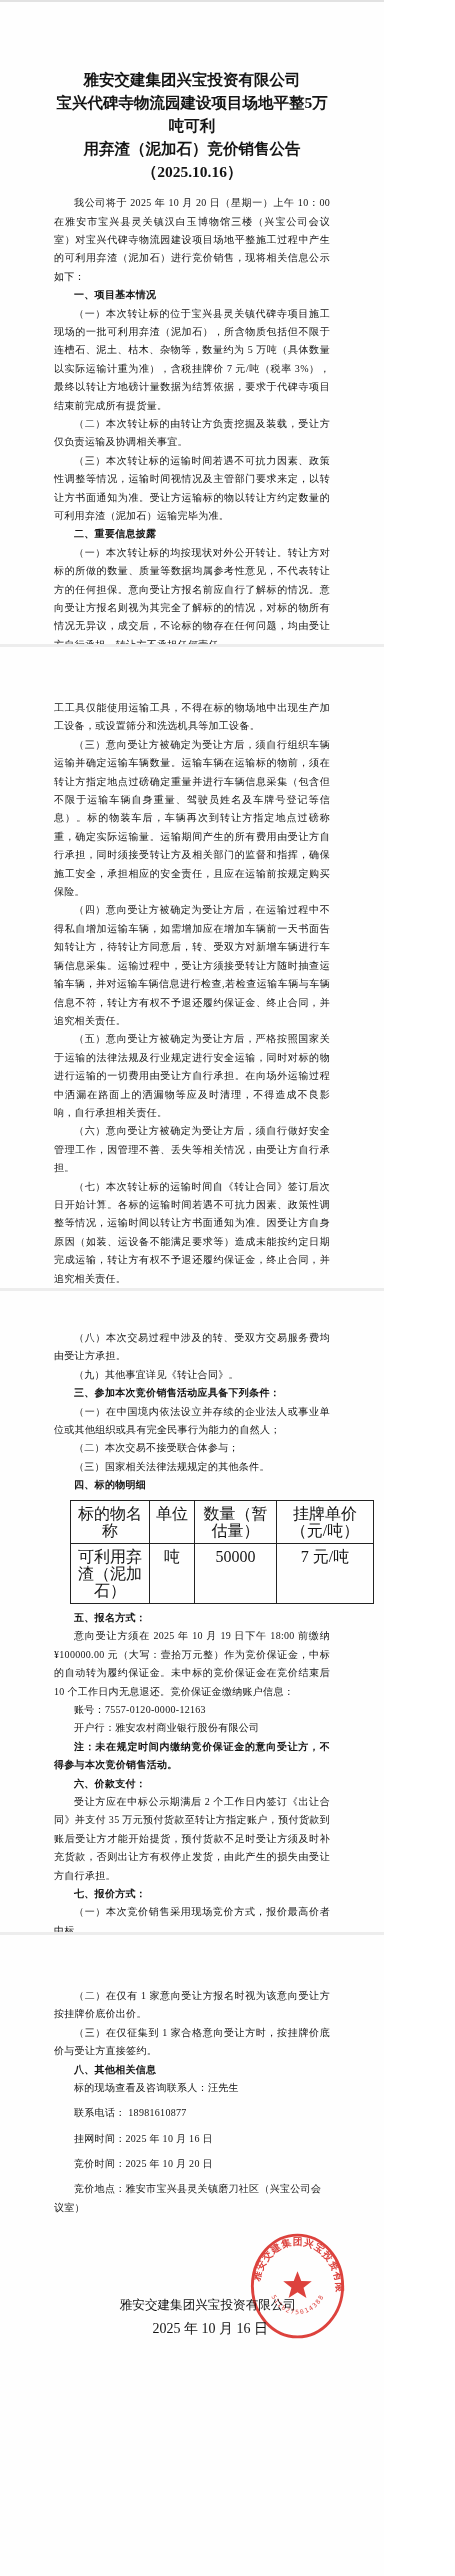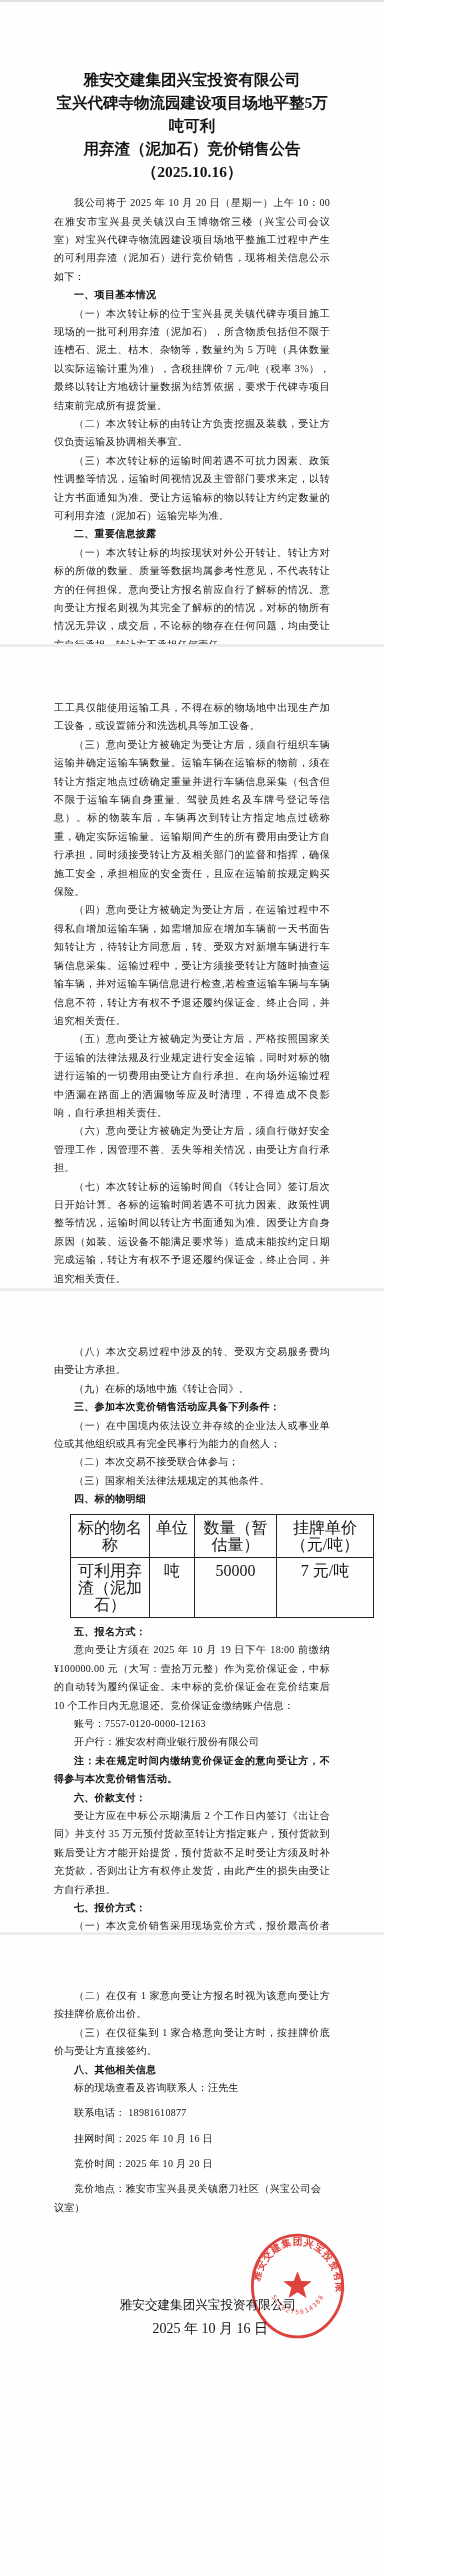--- a/index.html
+++ b/index.html
@@ -52,24 +52,24 @@
 <div class="page">
   <div class="page-gap"></div>
   <div class="para noindent">工工具仅能使用运输工具，不得在标的物场地中出现生产加工设备，或设置筛分和洗选机具等加工设备。</div>
   <div class="para">（三）意向受让方被确定为受让方后，须自行组织车辆运输并确定运输车辆数量。运输车辆在运输标的物前，须在转让方指定地点过磅确定重量并进行车辆信息采集（包含但不限于运输车辆自身重量、驾驶员姓名及车牌号登记等信息）。标的物装车后，车辆再次到转让方指定地点过磅称重，确定实际运输量。运输期间产生的所有费用由受让方自行承担，同时须接受转让方及相关部门的监督和指挥，确保施工安全，承担相应的安全责任，且应在运输前按规定购买保险。</div>
   <div class="para">（四）意向受让方被确定为受让方后，在运输过程中不得私自增加运输车辆，如需增加应在增加车辆前一天书面告知转让方，待转让方同意后，转、受双方对新增车辆进行车辆信息采集。运输过程中，受让方须接受转让方随时抽查运输车辆，并对运输车辆信息进行检查,若检查运输车辆与车辆信息不符，转让方有权不予退还履约保证金、终止合同，并追究相关责任。</div>
   <div class="para">（五）意向受让方被确定为受让方后，严格按照国家关于运输的法律法规及行业规定进行安全运输，同时对标的物进行运输的一切费用由受让方自行承担。在向场外运输过程中洒漏在路面上的洒漏物等应及时清理，不得造成不良影响，自行承担相关责任。</div>
   <div class="para">（六）意向受让方被确定为受让方后，须自行做好安全管理工作，因管理不善、丢失等相关情况，由受让方自行承担。</div>
   <div class="para">（七）本次转让标的运输时间自《转让合同》签订后次日开始计算。各标的运输时间若遇不可抗力因素、政策性调整等情况，运输时间以转让方书面通知为准。因受让方自身原因（如装、运设备不能满足要求等）造成未能按约定日期完成运输，转让方有权不予退还履约保证金，终止合同，并追究相关责任。</div>
 </div>
 
-<div class="page" style="padding-top:55px;font-family:Liberation Serif, serif;">
+<div class="page" style="padding-top:41px;font-family:Liberation Serif, serif;">
   <div class="page-gap"></div>
   <div class="para">（八）本次交易过程中涉及的转、受双方交易服务费均由受让方承担。</div>
-  <div class="para">（九）在标的场地中施《转让合同》。</div>
+  <div class="para">（九）其他事宜详见《转让合同》。</div>
   <div class="para head">三、参加本次竞价销售活动应具备下列条件：</div>
   <div class="para">（一）在中国境内依法设立并存续的企业法人或事业单位或其他组织或具有完全民事行为能力的自然人；</div>
   <div class="para">（二）本次交易不接受联合体参与；</div>
   <div class="para">（三）国家相关法律法规规定的其他条件。</div>
   <div class="para head">四、标的物明细</div>
 
   <table class="lot">
     <colgroup>
         <col class="c1">
         <col class="c2">

